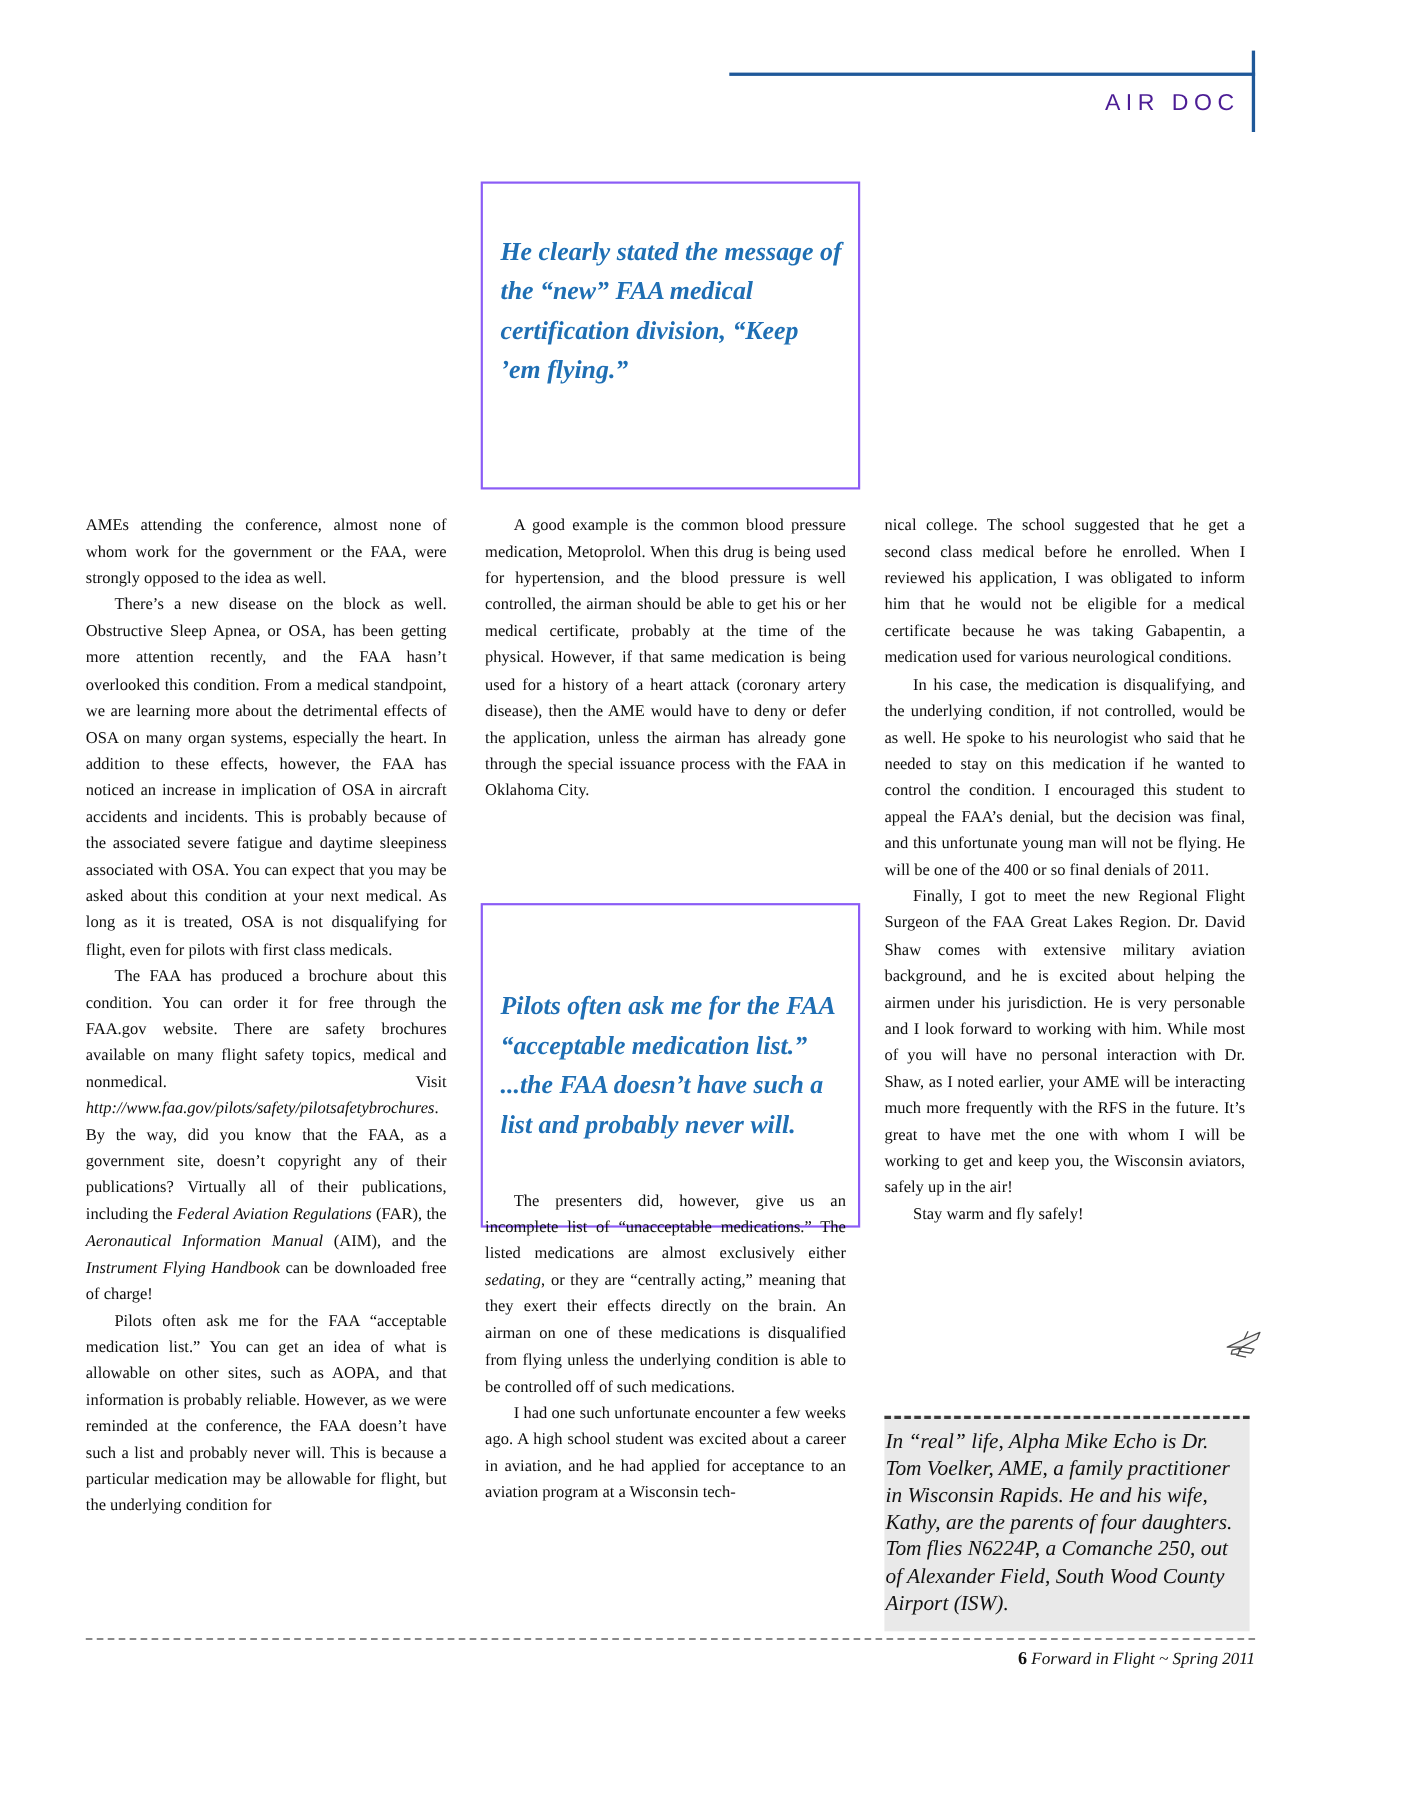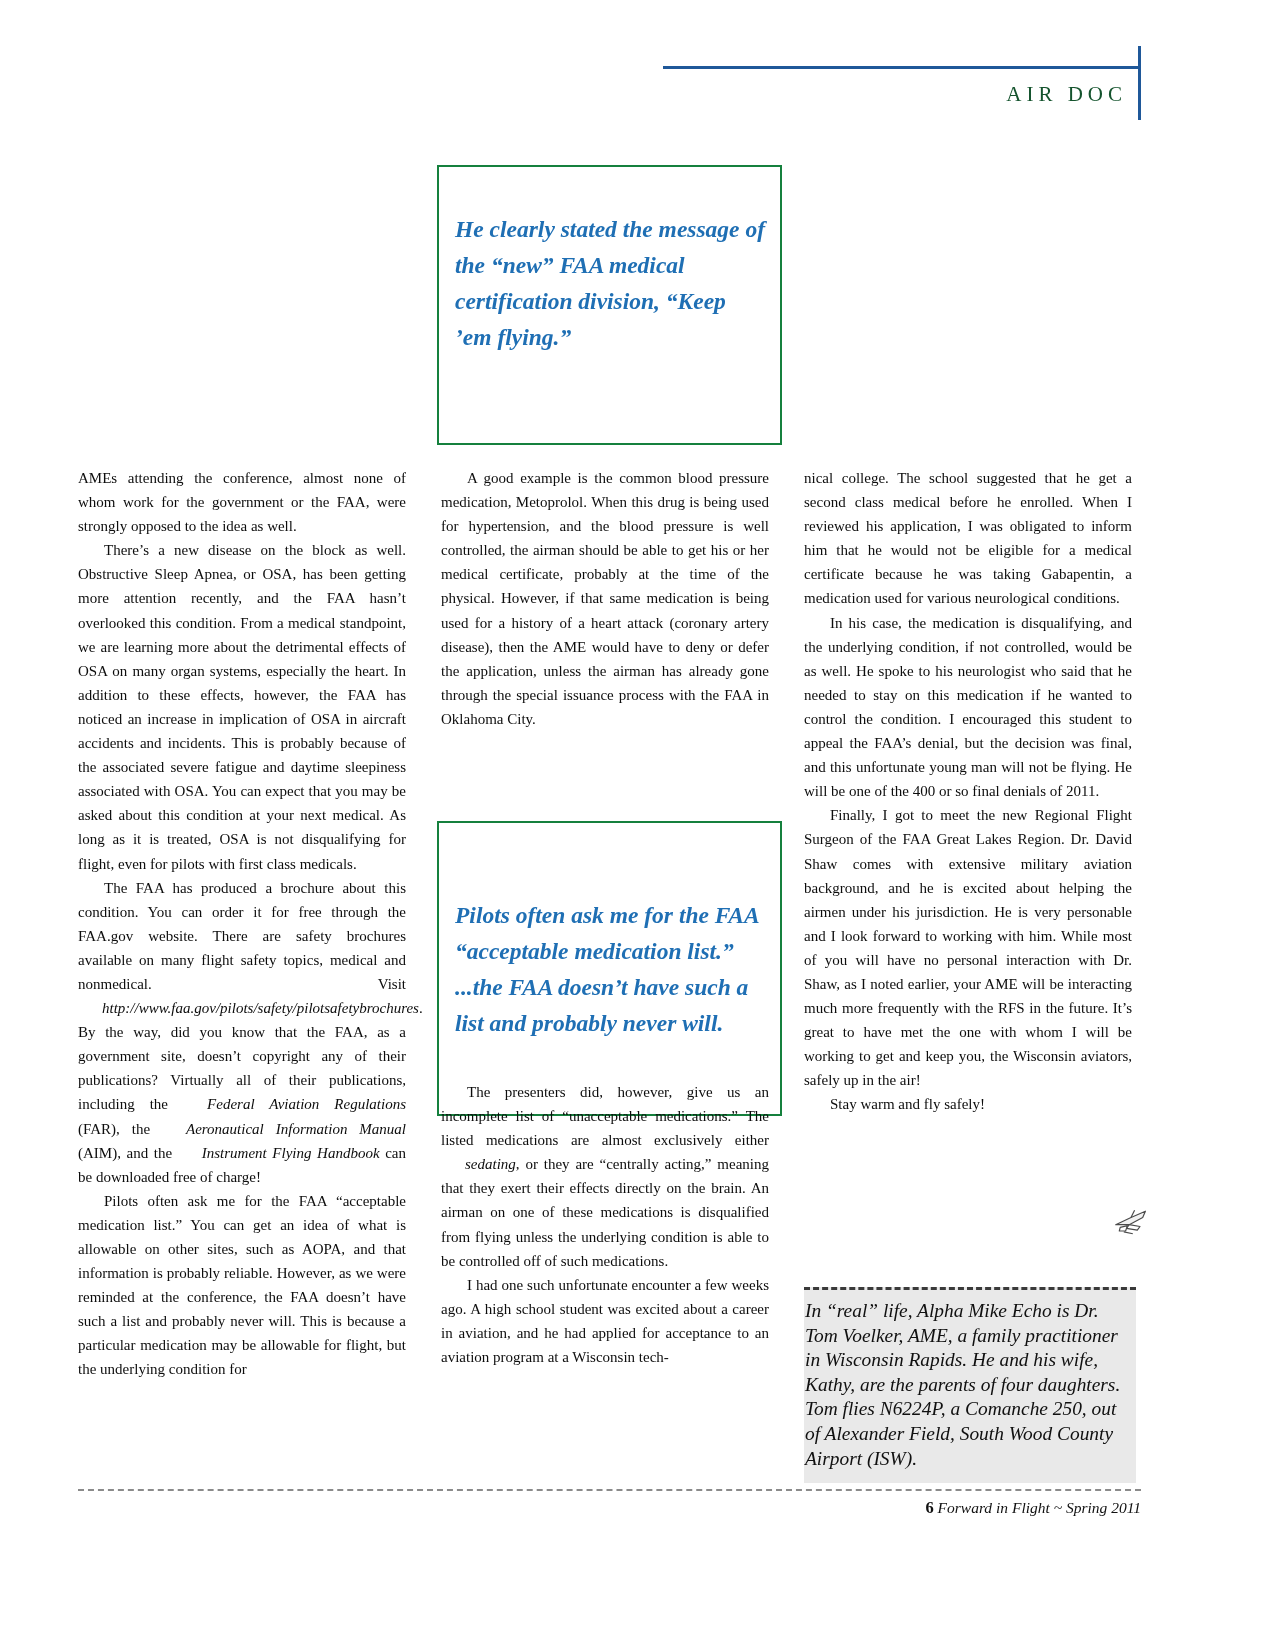--- a/index.html
+++ b/index.html
@@ -45,22 +45,22 @@
     width: 3px;
     height: 74px;
     background: #1f5899;
   }
   .header-title {
     position: absolute;
     right: 14px;
     top: 16px;
     font-size: 21px;
     letter-spacing: 5px;
-    color: #14532d;
-    font-family: Liberation Serif, serif;
+    color: #4c1d95;
+    font-family: Liberation Sans, sans-serif;
     white-space: nowrap;
   }
 
   
   .col {
     position: absolute;
     top: 466px;
     width: 328px;
     font-size: 15px;
     line-height: 24.1px;
@@ -70,26 +70,26 @@
   }
   #col1 { left: 78px; }
   #col2 { left: 441px; }
   #col3 { left: 804px; }
 
   .col p {
     margin: 0;
     text-indent: 26px;
   }
   .col p.noindent { text-indent: 0; }
-  .col i, .col em { font-style: italic; margin-left: 24px; }
+  .col i, .col em { font-style: italic; }
 
   
   .pullquote {
     position: absolute;
-    border: 2px solid #15803d;
+    border: 2px solid #8b5cf6;
     box-sizing: border-box;
     color: #1f6fb4;
     font-style: italic;
     font-weight: bold;
     font-size: 23.5px;
     line-height: 36px;
     display: flex;
     align-items: center;
   }
   .pullquote .pq-inner {

